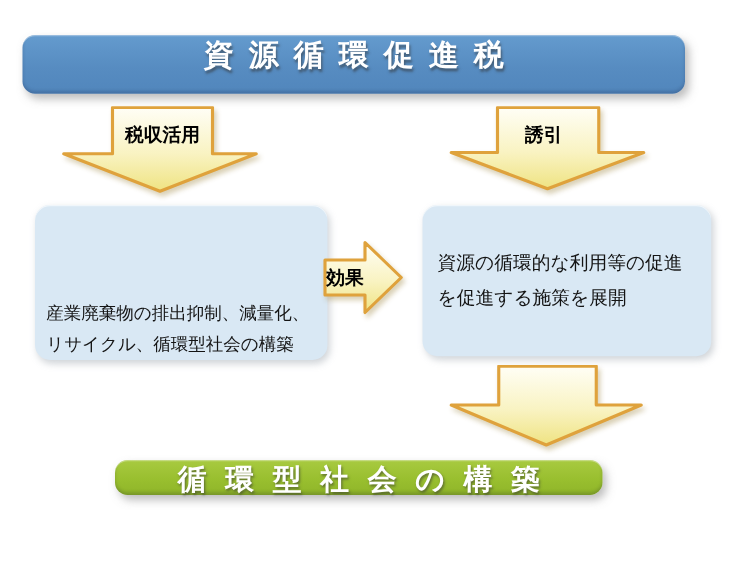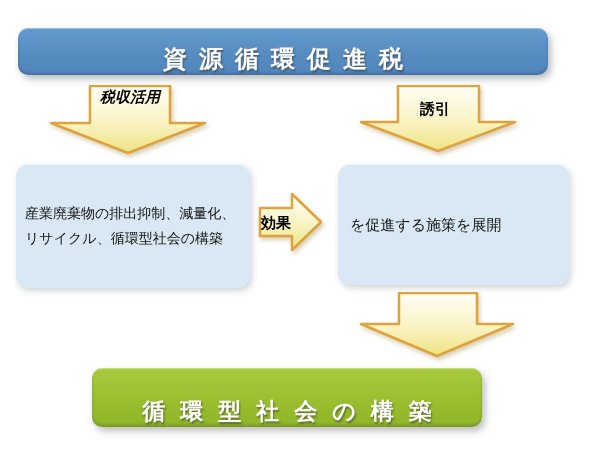--- a/index.html
+++ b/index.html
@@ -2,63 +2,63 @@
 <html><head>
 <meta charset="utf-8">
 <style>
   html,body{margin:0;padding:0;background:#ffffff;}
   .stage{
     position:relative;width:600px;height:450px;background:#ffffff;
     font-family:"Liberation Sans","DejaVu Sans",sans-serif;overflow:hidden;
   }
   
   .banner{
-    position:absolute;display:flex;align-items:flex-end;justify-content:center;
+    position:absolute;display:flex;align-items:flex-start;justify-content:center;
     border-radius:10px;color:#ffffff;font-weight:bold;
     box-shadow:3px 4px 7px rgba(125,125,125,.5),
                inset 0 1px 0 rgba(255,255,255,.35),
                inset 0 -2px 3px rgba(0,0,40,.18);
   }
   .banner .banner-text{
     text-shadow:1px 2px 2px rgba(50,50,50,.55);
     white-space:nowrap;
   }
   .banner-top{
     left:18px;top:28px;width:530px;height:47px;
     background:linear-gradient(180deg,#649bce 0%,#578cc1 55%,#5186bc 100%);
   }
   .banner-top .banner-text{font-size:24px;letter-spacing:12px;padding-left:12px;}
   .banner-bottom{
-    left:92px;top:368px;width:390px;height:59px;
+    left:92px;top:368px;width:390px;height:28px;
     background:linear-gradient(180deg,#a8ca40 0%,#99bf2f 55%,#8fb529 100%);
   }
   .banner-bottom .banner-text{font-size:23px;letter-spacing:15px;padding-left:15px;}
   
   .infobox{
     position:absolute;background:#d9e8f4;border-radius:12px;
     box-shadow:2px 3px 6px rgba(140,150,160,.4),inset 0 1px 0 rgba(255,255,255,.6);
     display:flex;flex-direction:column;justify-content:center;
     color:#141414;
   }
-  .infobox-left{left:16px;top:164px;width:221px;height:124px;
-    padding:0 4px 0 9px;font-size:14px;line-height:25px;}
+  .infobox-left{left:28px;top:164px;width:221px;height:124px;
+    padding:0 4px 0 9px;font-size:14px;line-height:25px;justify-content:flex-end;}
   .infobox-right{left:338px;top:164px;width:215px;height:121px;
     padding:0 4px 0 12px;font-size:15px;line-height:28px;}
   .infobox .line{white-space:nowrap;}
   
   .arrow{position:absolute;filter:drop-shadow(2px 3px 2px rgba(170,150,90,.45));}
   .arrow-down-left{left:48px;top:85px;}
   .arrow-down-right{left:358px;top:85px;}
   .arrow-right-mid{left:258px;top:191px;}
   .arrow-down-bottom{left:358px;top:292px;}
   .arrow-label{
     position:absolute;color:#000;font-weight:600;text-align:center;
     font-size:15px;line-height:18px;white-space:nowrap;
   }
-  .label-tax{left:88px;top:88px;width:84px;font-style:italic;}
+  .label-tax{left:88px;top:100px;width:84px;}
   .label-induce{left:393px;top:100px;width:84px;}
   .label-effect{left:251px;top:214px;width:50px;}
 </style>
 </head>
 <body>
 
 <div class="stage">
 
   <svg width="0" height="0" style="position:absolute" aria-hidden="true">
     <defs>
@@ -88,20 +88,21 @@
     <div class="line">産業廃棄物の排出抑制、減量化、</div>
     <div class="line">リサイクル、循環型社会の構築</div>
   </div>
 
   <svg class="arrow arrow-right-mid" width="66" height="62" viewBox="0 0 66 62">
     <polygon points="2,17 34,17 34,3 63,31 34,59 34,45 2,45" fill="url(#agrad)" stroke="#dfa23c" stroke-width="2.5" stroke-linejoin="round"></polygon>
   </svg>
   <div class="arrow-label label-effect">効果</div>
 
   <div class="infobox infobox-right">
+    <div class="line">資源の循環的な利用等の促進</div>
     <div class="line">を促進する施策を展開</div>
   </div>
 
   <svg class="arrow arrow-down-bottom" width="158" height="66" viewBox="0 0 158 66">
     <polygon points="41,1 119,1 119,32 155,32 79,64 3,32 41,32" fill="url(#agrad)" stroke="#dfa23c" stroke-width="2.5" stroke-linejoin="round"></polygon>
   </svg>
 
   <div class="banner banner-bottom">
     <span class="banner-text">循環型社会の構築</span>
   </div>

